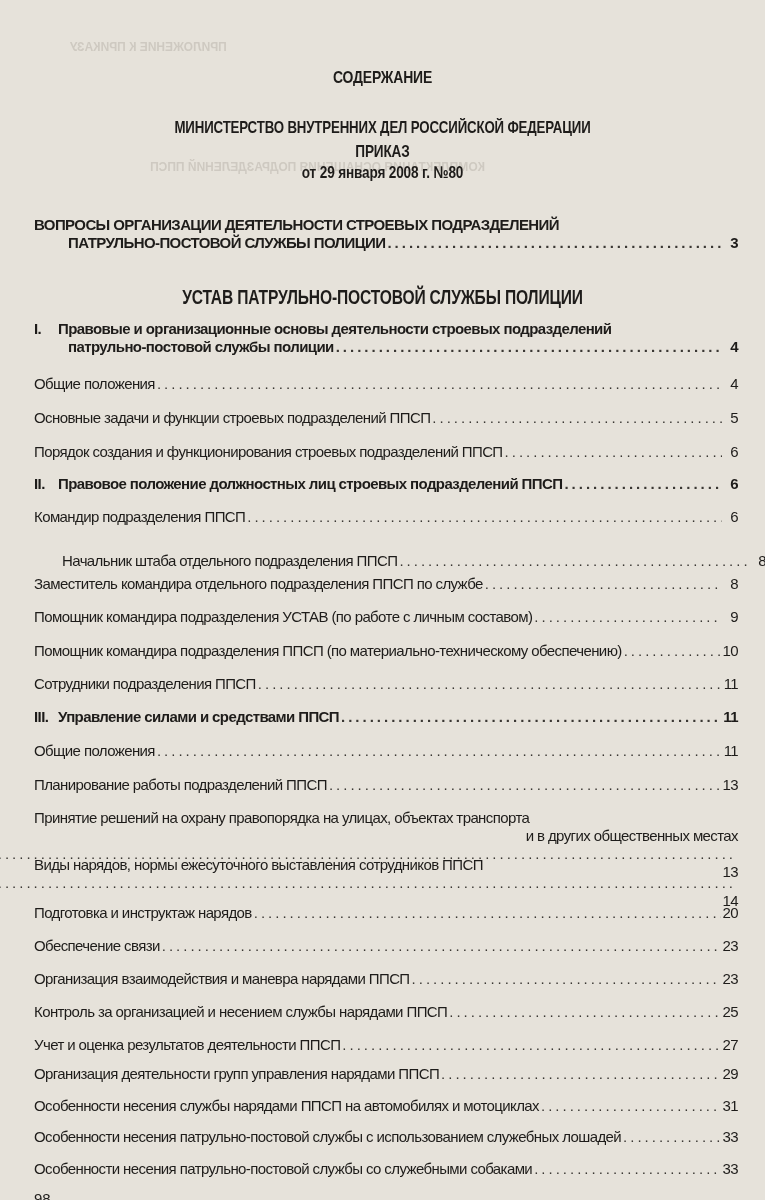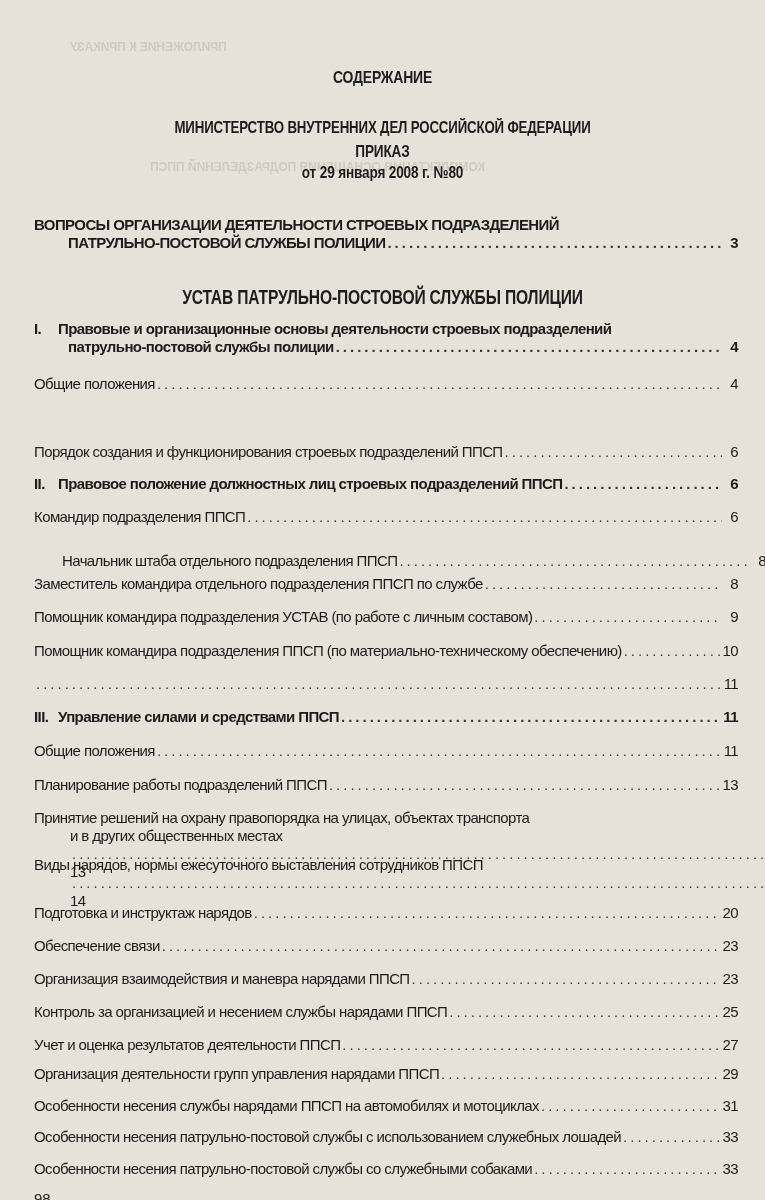--- a/index.html
+++ b/index.html
@@ -12,21 +12,21 @@
     .page { position: absolute; left: 0; top: 0; width: 765px; height: 1200px; }
     .ghost { position: absolute; color: #c9c4bb; font-size: 12px; font-weight: bold; transform: scaleX(-1); white-space: nowrap; opacity: .8; }
     .center { position: absolute; left: 0; width: 765px; text-align: center; font-weight: bold; letter-spacing: -0.2px; }
     .h-contents { top: 68px; font-size: 17px; transform: scaleX(0.82); }
     .h-ministry { top: 118px; font-size: 17px; transform: scaleX(0.78); }
     .h-order { top: 142px; font-size: 17px; transform: scaleX(0.8); }
     .h-date { top: 163px; font-size: 17px; transform: scaleX(0.8); }
     .h-charter { top: 286px; font-size: 20px; transform: scaleX(0.78); }
 
     .row { position: absolute; left: 34px; width: 704px; font-size: 15px; line-height: 18px; }
-    .row .line { display: flex; align-items: flex-start; white-space: nowrap; }
+    .row .line { display: flex; align-items: flex-end; white-space: nowrap; }
     .row .txt { transform-origin: left; }
     .row .dots { flex: 1; overflow: hidden; margin: 0 2px; color: #3a3733; letter-spacing: 3px; }
     .row .dots::before { content: "................................................................................................................................................................"; }
     .row .pg { text-align: right; min-width: 14px; }
     .cond { font-stretch: condensed; letter-spacing: -0.6px; }
     .bold { font-weight: bold; }
     .indent { padding-left: 34px; }
     .indent2 { padding-left: 36px; flex-direction: column; }
     .roman { display: inline-block; width: 24px; }
     .footer-pg { position: absolute; left: 34px; top: 1190px; font-size: 15px; }
@@ -69,20 +69,27 @@
       </div>
   </div>
 
   <div class="row cond" style="top:375px;">
       <div class="line">
         <span class="txt">Общие положения</span>
         <span class="dots"></span>
         <span class="pg">4</span>
       </div>
     </div>
+  <div class="row cond" style="top:409px;">
+      <div class="line">
+        <span class="txt">Основные задачи и функции строевых подразделений ППСП</span>
+        <span class="dots"></span>
+        <span class="pg">5</span>
+      </div>
+    </div>
   <div class="row cond" style="top:443px;">
       <div class="line">
         <span class="txt">Порядок создания и функционирования строевых подразделений ППСП</span>
         <span class="dots"></span>
         <span class="pg">6</span>
       </div>
     </div>
 
   <div class="row bold cond" style="top:475px;">
       <div class="line">
@@ -123,20 +130,21 @@
     </div>
   <div class="row cond" style="top:642px;">
       <div class="line">
         <span class="txt">Помощник командира подразделения ППСП (по материально-техническому обеспечению)</span>
         <span class="dots"></span>
         <span class="pg">10</span>
       </div>
     </div>
   <div class="row cond" style="top:675px;">
       <div class="line">
+        <span class="txt">Сотрудники подразделения ППСП</span>
         <span class="dots"></span>
         <span class="pg">11</span>
       </div>
     </div>
 
   <div class="row bold cond" style="top:708px;">
       <div class="line">
         <span class="roman">III.</span>
         <span class="txt">Управление силами и средствами ППСП</span>
         <span class="dots"></span>

